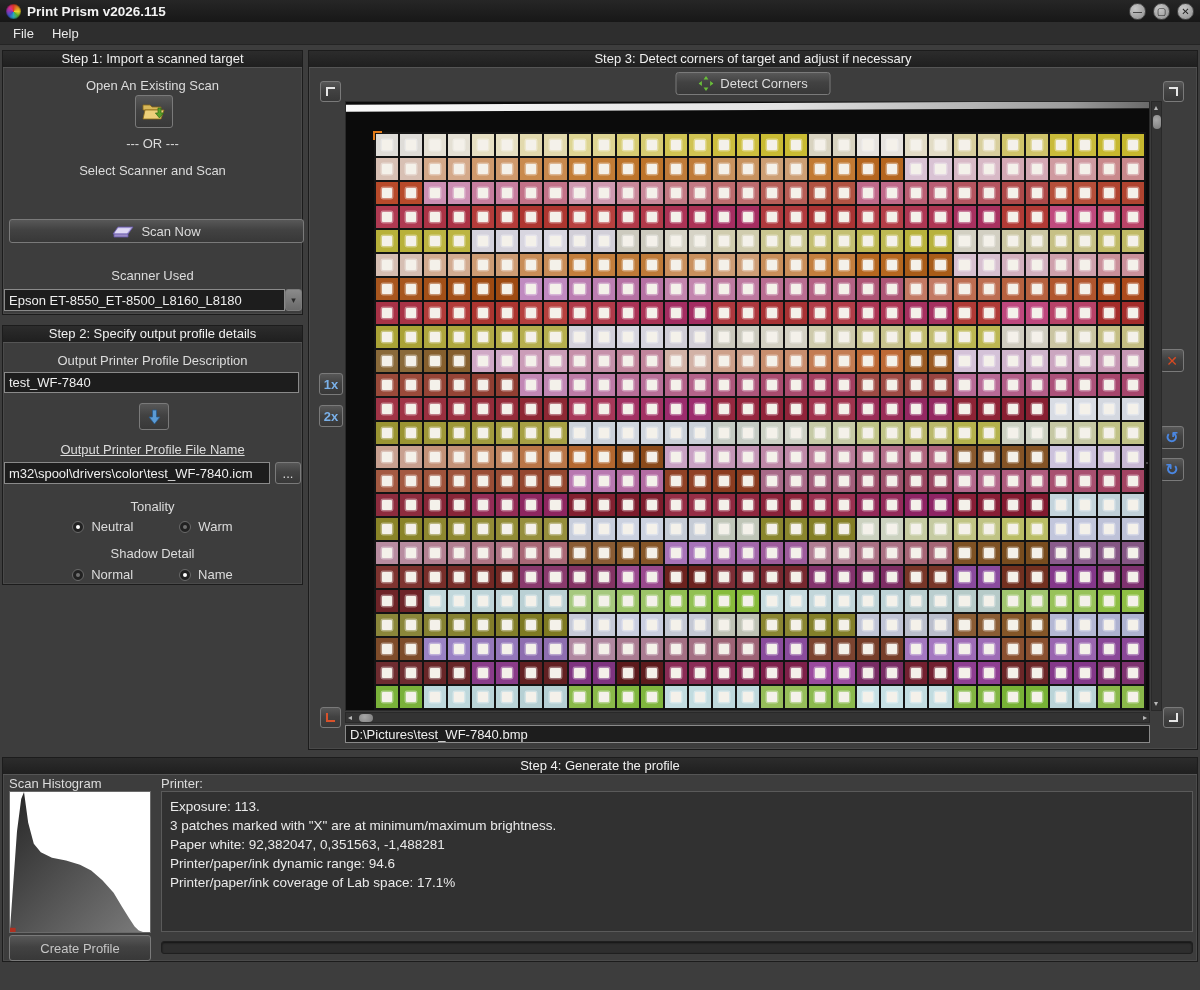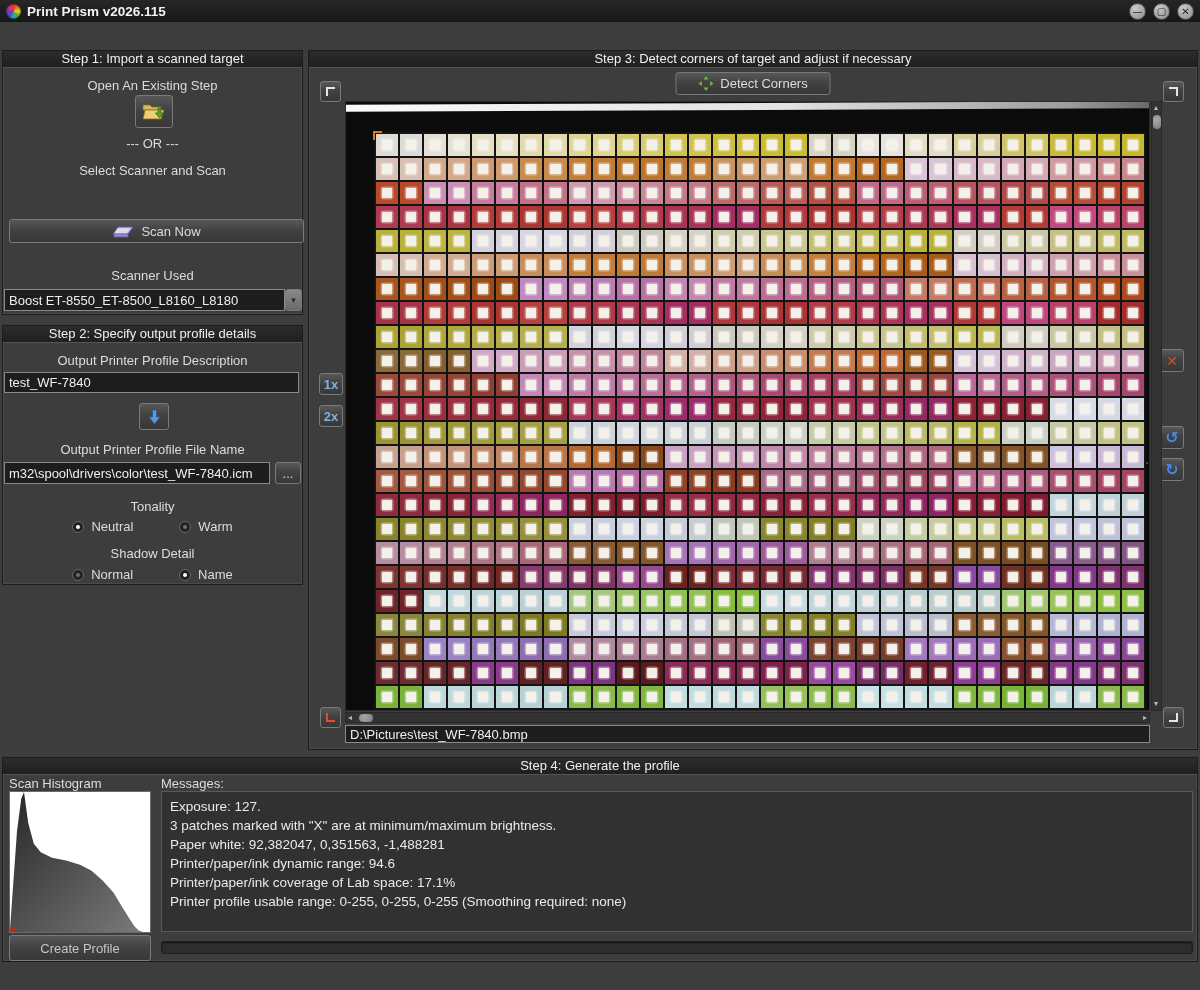--- a/index.html
+++ b/index.html
@@ -114,25 +114,29 @@
   <div id="titlebar">
     <span class="app-icon"></span>
     <span id="title-text">Print Prism v2026.115</span>
     <span id="win-controls">
       <span class="win-btn">—</span>
       <span class="win-btn">▢</span>
       <span class="win-btn">✕</span>
     </span>
   </div>
 
+  <div id="menubar">
+      <span class="menu-item">File</span>
+      <span class="menu-item">Help</span>
+    </div>
 
   <div class="group" style="left:2px; top:50px; width:301px; height:265px;">
     <div class="group-header">Step 1: Import a scanned target</div>
     <div class="group-body" style="height:247px;">
-      <div class="lbl" style="top:10px;">Open An Existing Step</div>
+      <div class="lbl" style="top:10px;">Open An Existing Scan</div>
       <div class="btn" style="left:132px; top:27px; width:38px; height:33px;">
         <span>
           <svg width="24" height="19" viewBox="0 0 24 19">
             <path d="M1,3 h7 l2,2 h9 v3 h-18 z" fill="#d8b85a" stroke="#8a6a18" stroke-width="0.8"></path>
             <path d="M3,8 h19 l-3,9 h-18 z" fill="#eccf7a" stroke="#8a6a18" stroke-width="0.8"></path>
             <path d="M16,6 v5 h-2.6 l4.1,5 4.1,-5 h-2.6 v-5 z" fill="#58a028" stroke="#2e6414" stroke-width="0.7"></path>
           </svg>
         </span>
       </div>
       <div class="lbl" style="top:68px;">--- OR ---</div>
@@ -141,38 +145,38 @@
         <span>
           <svg width="22" height="13" viewBox="0 0 22 13">
             <path d="M1,9 l5,-7 h15 l-5,7 z" fill="#b8aee4" stroke="#6858a8" stroke-width="0.8"></path>
             <path d="M2,9 h14 v3 h-14 z" fill="#9a8cc8" stroke="#6858a8" stroke-width="0.8"></path>
             <path d="M6,3.2 h12.5 l-3.6,5 h-12.4 z" fill="#ded8f4"></path>
           </svg>
         </span>
         <span>Scan Now</span>
       </div>
       <div class="lbl" style="top:200px;">Scanner Used</div>
-      <div class="field" style="left:1px; top:221px; width:281px; height:22px;">Boost ET-8550_ET-8500_L8160_L8180</div>
+      <div class="field" style="left:1px; top:221px; width:281px; height:22px;">Epson ET-8550_ET-8500_L8160_L8180</div>
       <div class="btn glyph" style="left:282px; top:221px; width:17px; height:22px; font-size:9px; color:#2a2a2a; background:linear-gradient(#8a8a8a,#6a6a6a);">▾</div>
     </div>
   </div>
 
   <div class="group" style="left:2px; top:325px; width:301px; height:260px;">
     <div class="group-header">Step 2: Specify output profile details</div>
     <div class="group-body" style="height:242px;">
       <div class="lbl" style="top:10px;">Output Printer Profile Description</div>
       <div class="field" style="left:1px; top:29px; width:295px; height:21px;">test_WF-7840</div>
       <div class="btn" style="left:136px; top:60px; width:30px; height:27px;">
         <span>
           <svg width="13" height="16" viewBox="0 0 13 16">
             <path d="M4.5,1 h4 v7 h3.5 l-5.5,7 -5.5,-7 h3.5 z" fill="#5b9bd5" stroke="#2a5a8a" stroke-width="0.8"></path>
           </svg>
         </span>
       </div>
-      <div class="lbl" style="top:99px;">Output Printer Profile File Name</div>
+      <div class="lbl" style="top:99px;text-decoration:underline;">Output Printer Profile File Name</div>
       <div class="field" style="left:1px; top:119px; width:266px; height:22px;">m32\spool\drivers\color\test_WF-7840.icm</div>
       <div class="btn" style="left:272px; top:119px; width:26px; height:22px;">...</div>
       <div class="lbl" style="top:156px;">Tonality</div>
       <div class="radio-row" style="top:176px;">
         <span class="radio">
           <span class="radio-dot on"></span>
           <span>Neutral</span>
         </span>
         <span class="radio">
           <span class="radio-dot"></span>
@@ -2566,28 +2570,27 @@
           <defs>
             <linearGradient id="hgrad" x1="0" y1="0" x2="1" y2="1">
               <stop id="hg1" offset="0" stop-color="#262626"></stop>
               <stop id="hg2" offset="1" stop-color="#7a7a7a"></stop>
             </linearGradient>
           </defs>
           <path id="hist-path" d="M0,100 L0.0,98.0 L2.0,70.0 L5.0,28.0 L8.0,5.0 L10.0,0.0 L13.0,22.0 L17.0,37.0 L22.0,43.0 L30.0,47.0 L40.0,49.0 L50.0,52.0 L58.0,56.0 L66.0,63.0 L74.0,72.0 L80.0,82.0 L85.0,90.0 L89.0,96.0 L92.0,99.0 L95.0,100.0 L95.0,100 Z" fill="url(#hgrad)"></path>
           <rect id="hist-marker" x="0" y="97" width="4" height="3" fill="#b03020"></rect>
         </svg>
       </div>
-      <div style="position:absolute; left:158px; top:1px; font-size:13px; color:#dcdcdc;">Messages:</div>
+      <div style="position:absolute; left:158px; top:1px; font-size:13px; color:#dcdcdc;">Printer:</div>
       <div id="messages-box">
-          <div class="msg-line">Exposure: 127.</div>
+          <div class="msg-line">Exposure: 113.</div>
           <div class="msg-line">3 patches marked with "X" are at minimum/maximum brightness.</div>
           <div class="msg-line">Paper white: 92,382047, 0,351563, -1,488281</div>
           <div class="msg-line">Printer/paper/ink dynamic range: 94.6</div>
           <div class="msg-line">Printer/paper/ink coverage of Lab space: 17.1%</div>
-          <div class="msg-line">Printer profile usable range: 0-255, 0-255, 0-255 (Smoothing required: none)</div>
         </div>
       <div class="btn" style="left:6px; top:160px; width:142px; height:26px; color:#c6c6c6;">Create Profile</div>
       <div id="progress"></div>
     </div>
   </div>
 
 
 </div>
 
 </body></html>

